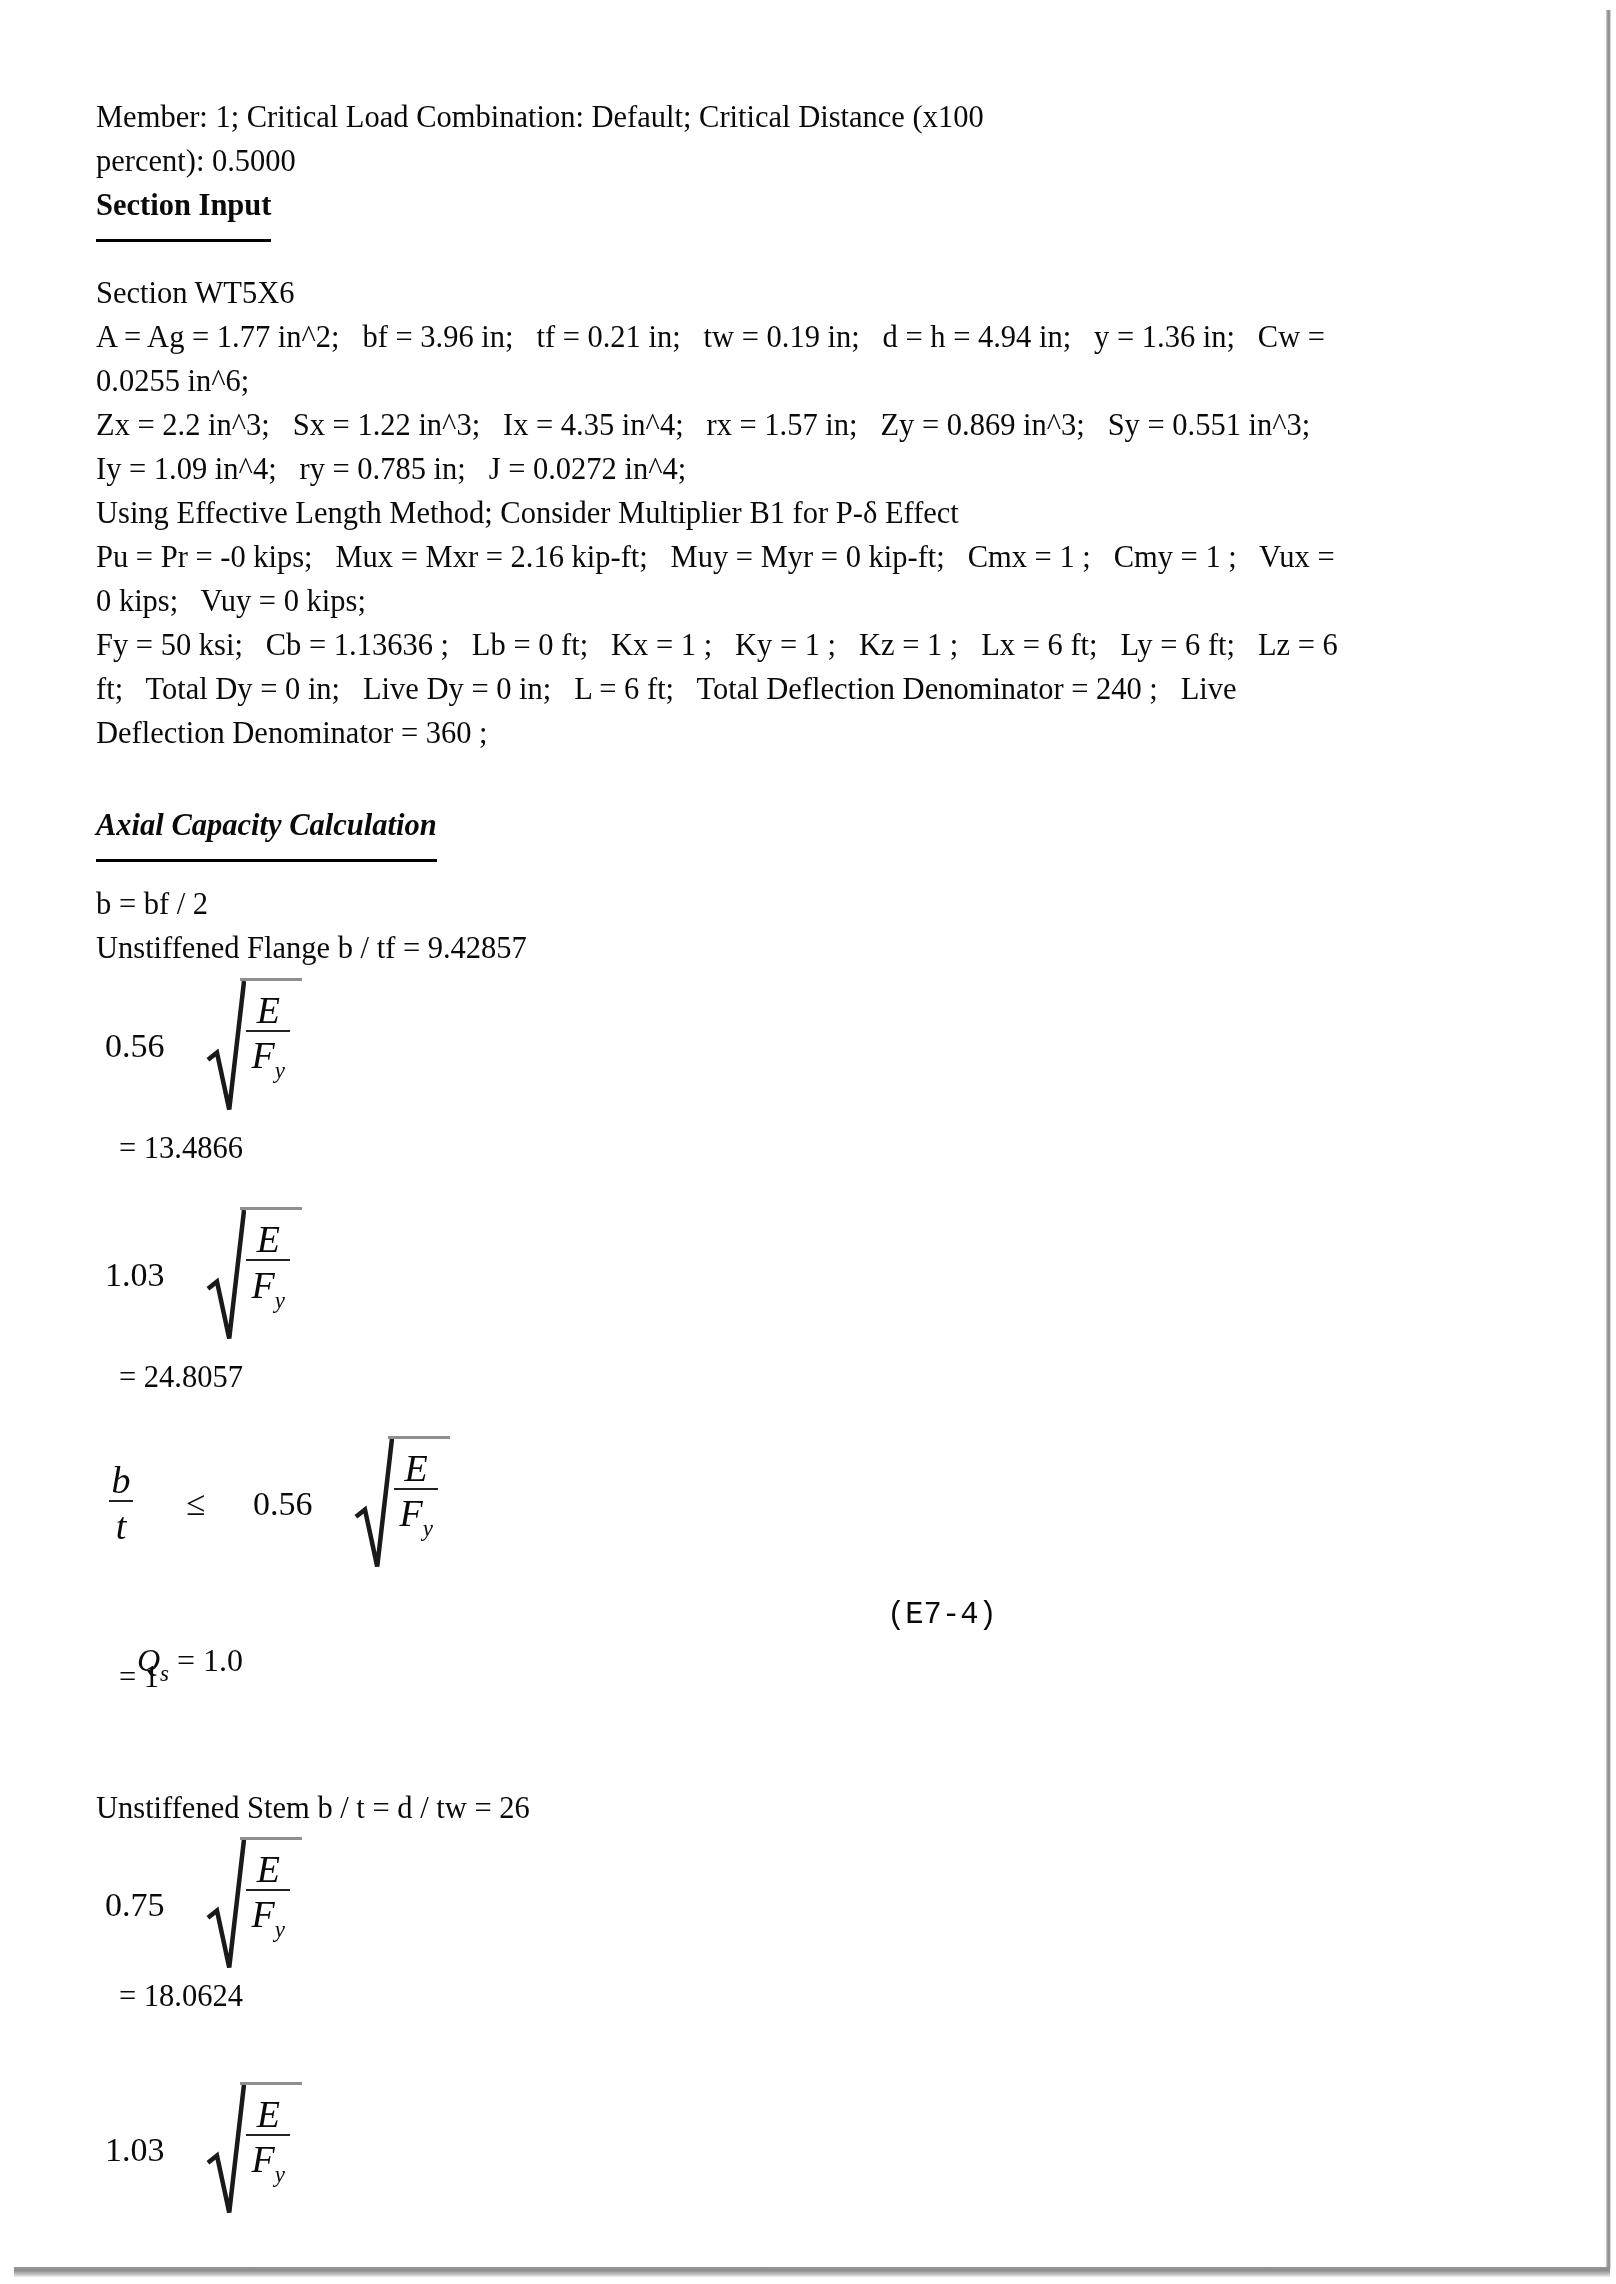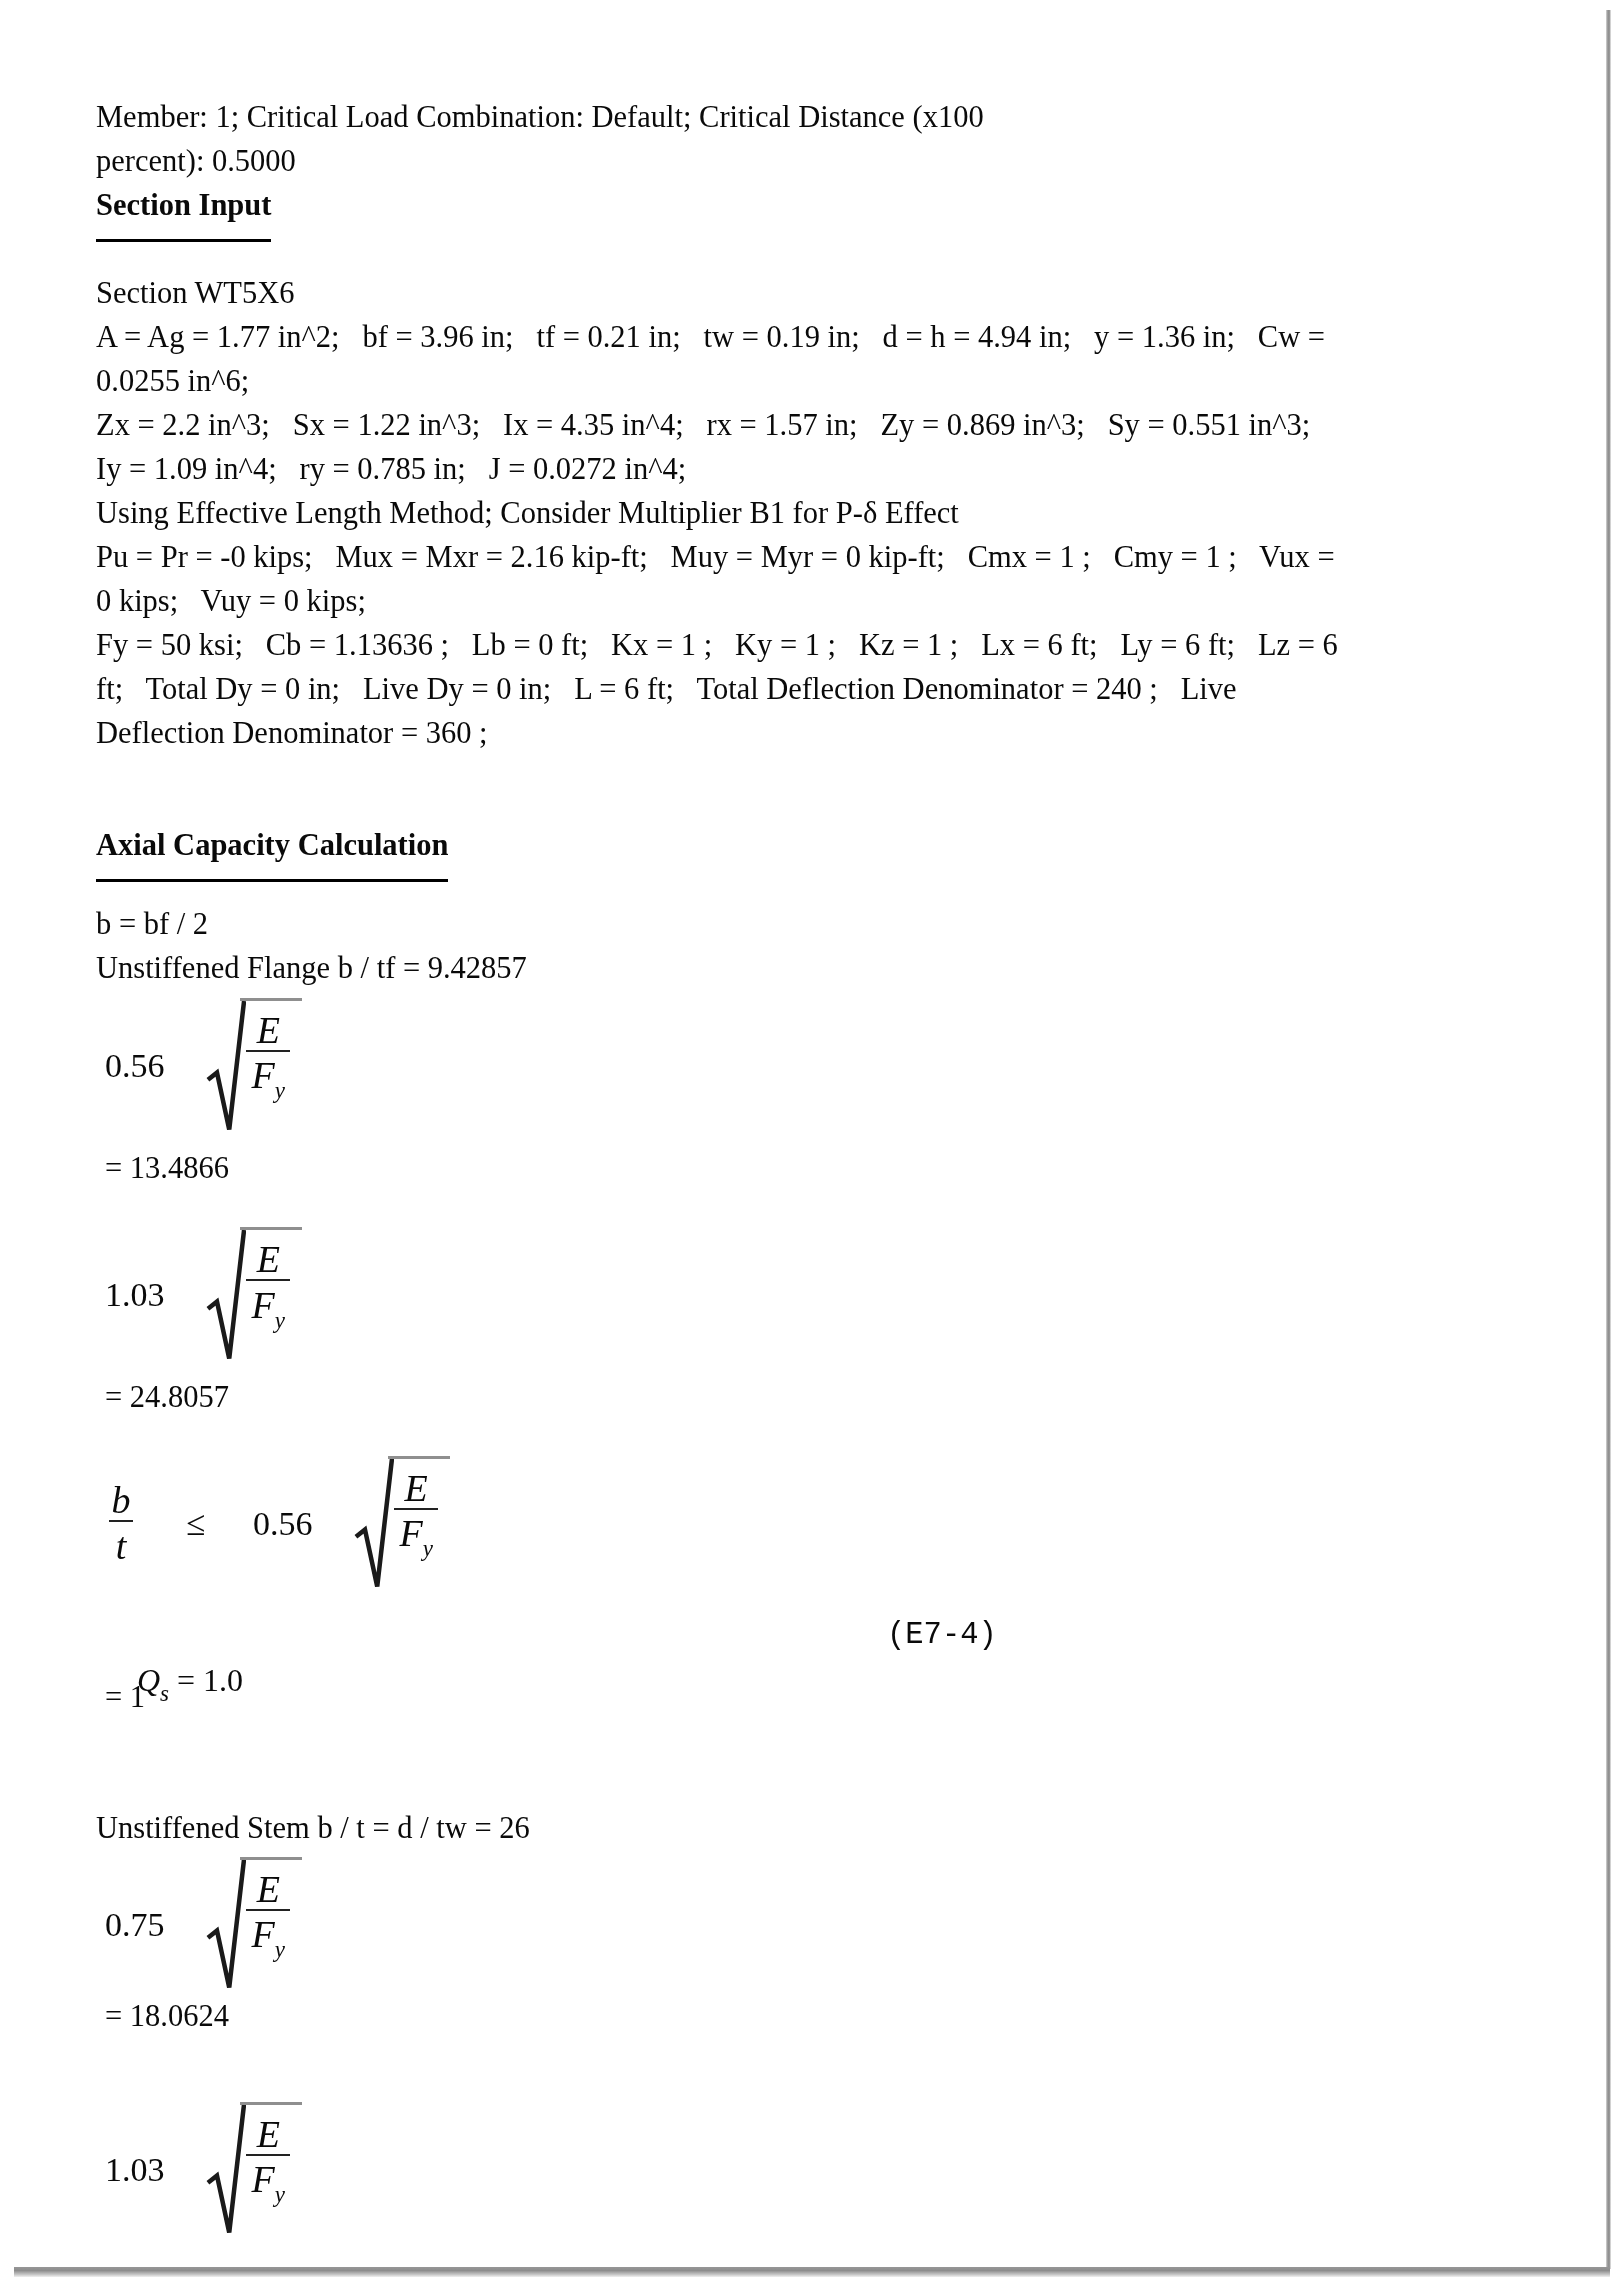--- a/index.html
+++ b/index.html
@@ -25,21 +25,21 @@
   .rad-svg{display:block;flex:0 0 auto;}
   .radicand{border-top:3.9px solid #8f8f8f;margin-left:-5.8px;margin-top:1.3px;padding:9px 11.7px 0 6.5px;}
   .frac{display:inline-flex;flex-direction:column;align-items:center;}
   .frac .num{font-style:italic;font-size:38px;line-height:40px;padding:0 5.2px;}
   .frac .den{border-top:2.6px solid #222;font-style:italic;font-size:38px;line-height:43px;padding:2.6px 5.2px 0;}
   .sub-it{font-style:italic;font-size:23px;vertical-align:-10.4px;}
   .lhs{display:inline-flex;flex-direction:column;align-items:center;margin-right:13px;}
   .lhs .num{font-style:italic;font-size:38px;line-height:40px;padding:0 6.5px;}
   .lhs .den{border-top:2.6px solid #222;font-style:italic;font-size:38px;line-height:43px;padding:2.6px 6.5px 0;}
   .rel{font-size:35px;margin-right:11.7px;}
-  .result-line{white-space:pre;height:44px;margin-left:9px;}
+  .result-line{white-space:pre;height:44px;margin-left:23px;}
   .qs-line{position:relative;white-space:pre;height:52px;margin-left:9px;font-size:32px;line-height:45px;}
   .qs-q{font-style:italic;}
   .code-ref{position:absolute;left:782px;top:0;font-size:30.5px;font-family:Liberation Mono, monospace;}
   
   .shadow-right{
     position:absolute;left:1606px;top:10.4px;width:5.2px;height:2259px;
     background:linear-gradient(to right,#d6d6d6,#8d8d8d 40%,#989898 70%,#eeeeee);
   }
   .shadow-bottom{
     position:absolute;left:14.3px;top:2267px;width:1596px;height:9.7px;
@@ -63,21 +63,21 @@
   <div class="t-line">0.0255 in^6;</div>
   <div class="t-line">Zx = 2.2 in^3;   Sx = 1.22 in^3;   Ix = 4.35 in^4;   rx = 1.57 in;   Zy = 0.869 in^3;   Sy = 0.551 in^3;</div>
   <div class="t-line">Iy = 1.09 in^4;   ry = 0.785 in;   J = 0.0272 in^4;</div>
   <div class="t-line">Using Effective Length Method; Consider Multiplier B1 for P-δ Effect</div>
   <div class="t-line">Pu = Pr = -0 kips;   Mux = Mxr = 2.16 kip-ft;   Muy = Myr = 0 kip-ft;   Cmx = 1 ;   Cmy = 1 ;   Vux =</div>
   <div class="t-line">0 kips;   Vuy = 0 kips;</div>
   <div class="t-line">Fy = 50 ksi;   Cb = 1.13636 ;   Lb = 0 ft;   Kx = 1 ;   Ky = 1 ;   Kz = 1 ;   Lx = 6 ft;   Ly = 6 ft;   Lz = 6</div>
   <div class="t-line">ft;   Total Dy = 0 in;   Live Dy = 0 in;   L = 6 ft;   Total Deflection Denominator = 240 ;   Live</div>
   <div class="t-line">Deflection Denominator = 360 ;</div>
 
-  <div class="t-line" style="margin-top:68px;"><span class="heading">Axial Capacity Calculation</span></div>
+  <div class="t-line" style="margin-top:48px;font-style:italic;"><span class="heading">Axial Capacity Calculation</span></div>
 
   <div class="t-line" style="margin-top:35px;">b = bf / 2</div>
   <div class="t-line">Unstiffened Flange b / tf = 9.42857</div>
 
   <div class="formula" style="margin-top:6.5px;">
     <span class="coef">0.56</span>
     <span class="sqrt">
       <svg class="rad-svg" width="40" height="139" viewBox="0 0 62 215">
           <polyline points="3,128 17,117 36,205 59,6" fill="none" stroke="#1a1a1a" stroke-width="7"></polyline>
         </svg>

